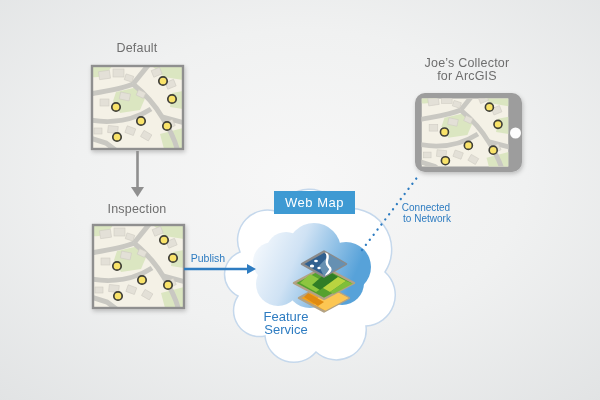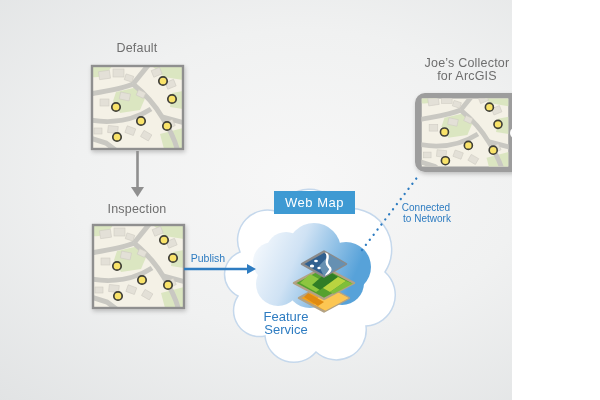--- a/index.html
+++ b/index.html
@@ -1,16 +1,16 @@
 <!DOCTYPE html>
 <html><head>
 <meta charset="utf-8">
 <style>
   html,body{margin:0;padding:0;background:#fff;}
-  #stage{position:relative;width:512px;height:400px;overflow:hidden;}
+  #stage{position:relative;width:600px;height:400px;overflow:hidden;}
   text{font-family:"Liberation Sans","DejaVu Sans",sans-serif;}
   .node-label{fill:#6e6e6e;font-size:12.5px;letter-spacing:.2px;}
   .blue-label{fill:#2e7cc1;}
 </style>
 </head>
 <body>
 
 <div id="stage">
 <svg width="600" height="400" viewBox="0 0 600 400">
   <defs>

